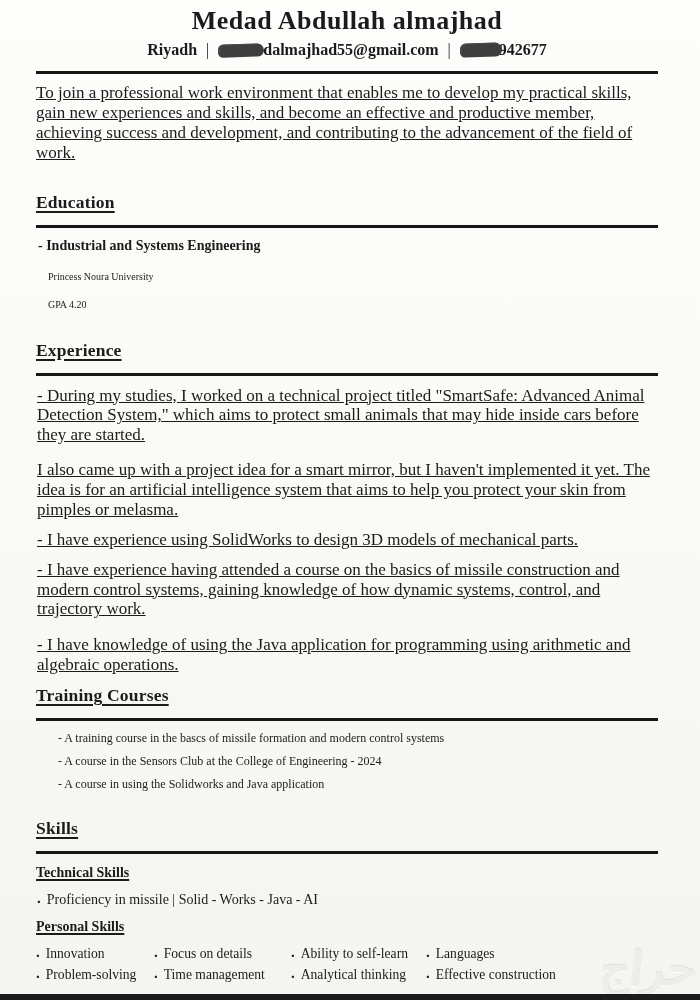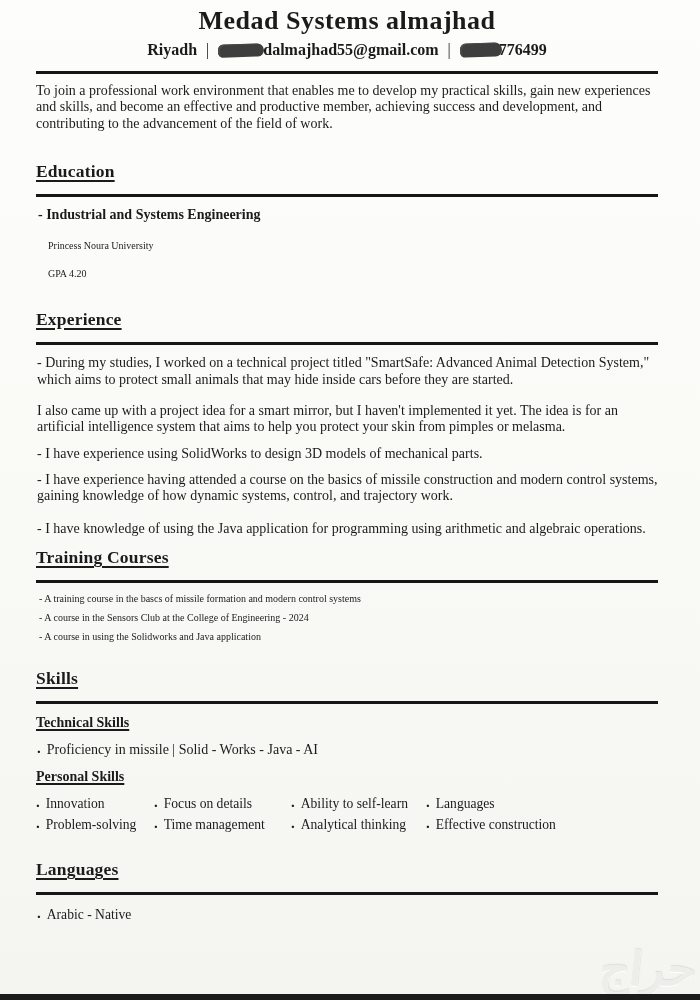--- a/index.html
+++ b/index.html
@@ -57,41 +57,42 @@
     text-underline-offset: 3px;
     letter-spacing: 0.2px;
   }
   .rule {
     border: none;
     border-top: 3px solid #161616;
     margin: 12px 0 0 0;
   }
   .body-text {
     margin: 0;
-    font-size: 14px;
+    font-size: 17px;
     line-height: 1.17;
+    text-decoration: underline;
   }
   
   .sec-career .section-heading { margin-top: 25px; }
   .sec-career .body-text { margin-top: 9px; }
   
   .sec-education .section-heading { margin-top: 29px; }
   .edu-degree { margin: 10px 0 0 2px; font-size: 14px; font-weight: bold; }
   .edu-line   { margin: 17px 0 0 12px; font-size: 10px; }
   
   .sec-experience .section-heading { margin-top: 30px; }
   .exp-item { margin-left: 1px; }
   .exp-item:nth-of-type(1) { margin-top: 10px; }
   .exp-item:nth-of-type(2) { margin-top: 15px; }
   .exp-item:nth-of-type(3) { margin-top: 10px; }
   .exp-item:nth-of-type(4) { margin-top: 10px; }
   .exp-item:nth-of-type(5) { margin-top: 16px; }
   
   .sec-training .section-heading { margin-top: 10px; }
-  .training-item { margin: 0 0 0 3px; font-size: 10px; }
+  .training-item { margin: 0 0 0 22px; font-size: 12px; }
   .training-item:nth-of-type(1) { margin-top: 10px; }
   .training-item:nth-of-type(2), .training-item:nth-of-type(3) { margin-top: 8px; }
   
   .sec-skills .section-heading { margin-top: 26px; }
   .sub-heading {
     margin: 11px 0 0 0;
     font-size: 14px;
     font-weight: bold;
     text-decoration: underline;
     text-decoration-thickness: 1.5px;
@@ -138,23 +139,23 @@
     bottom: 0;
     height: 6px;
     background: #1b1b1b;
   }
 </style>
 </head>
 <body>
 
 <div class="page">
 
-  <h1 class="name">Medad Systems almajhad</h1>
+  <h1 class="name">Medad Abdullah almajhad</h1>
   <div class="contact">
-    <span>Riyadh</span><span class="sep">|</span><span class="redaction email-blob"></span><span>dalmajhad55@gmail.com</span><span class="sep">|</span><span class="redaction phone-blob"></span><span>776499</span>
+    <span>Riyadh</span><span class="sep">|</span><span class="redaction email-blob"></span><span>dalmajhad55@gmail.com</span><span class="sep">|</span><span class="redaction phone-blob"></span><span>942677</span>
   </div>
 
   <section class="sec-career">
     <hr class="rule">
     <p class="body-text">To join a professional work environment that enables me to develop my practical skills, gain new experiences and skills, and become an effective and productive member, achieving success and development, and contributing to the advancement of the field of work.</p>
   </section>
 
   <section class="sec-education">
     <h2 class="section-heading">Education</h2>
     <hr class="rule">

